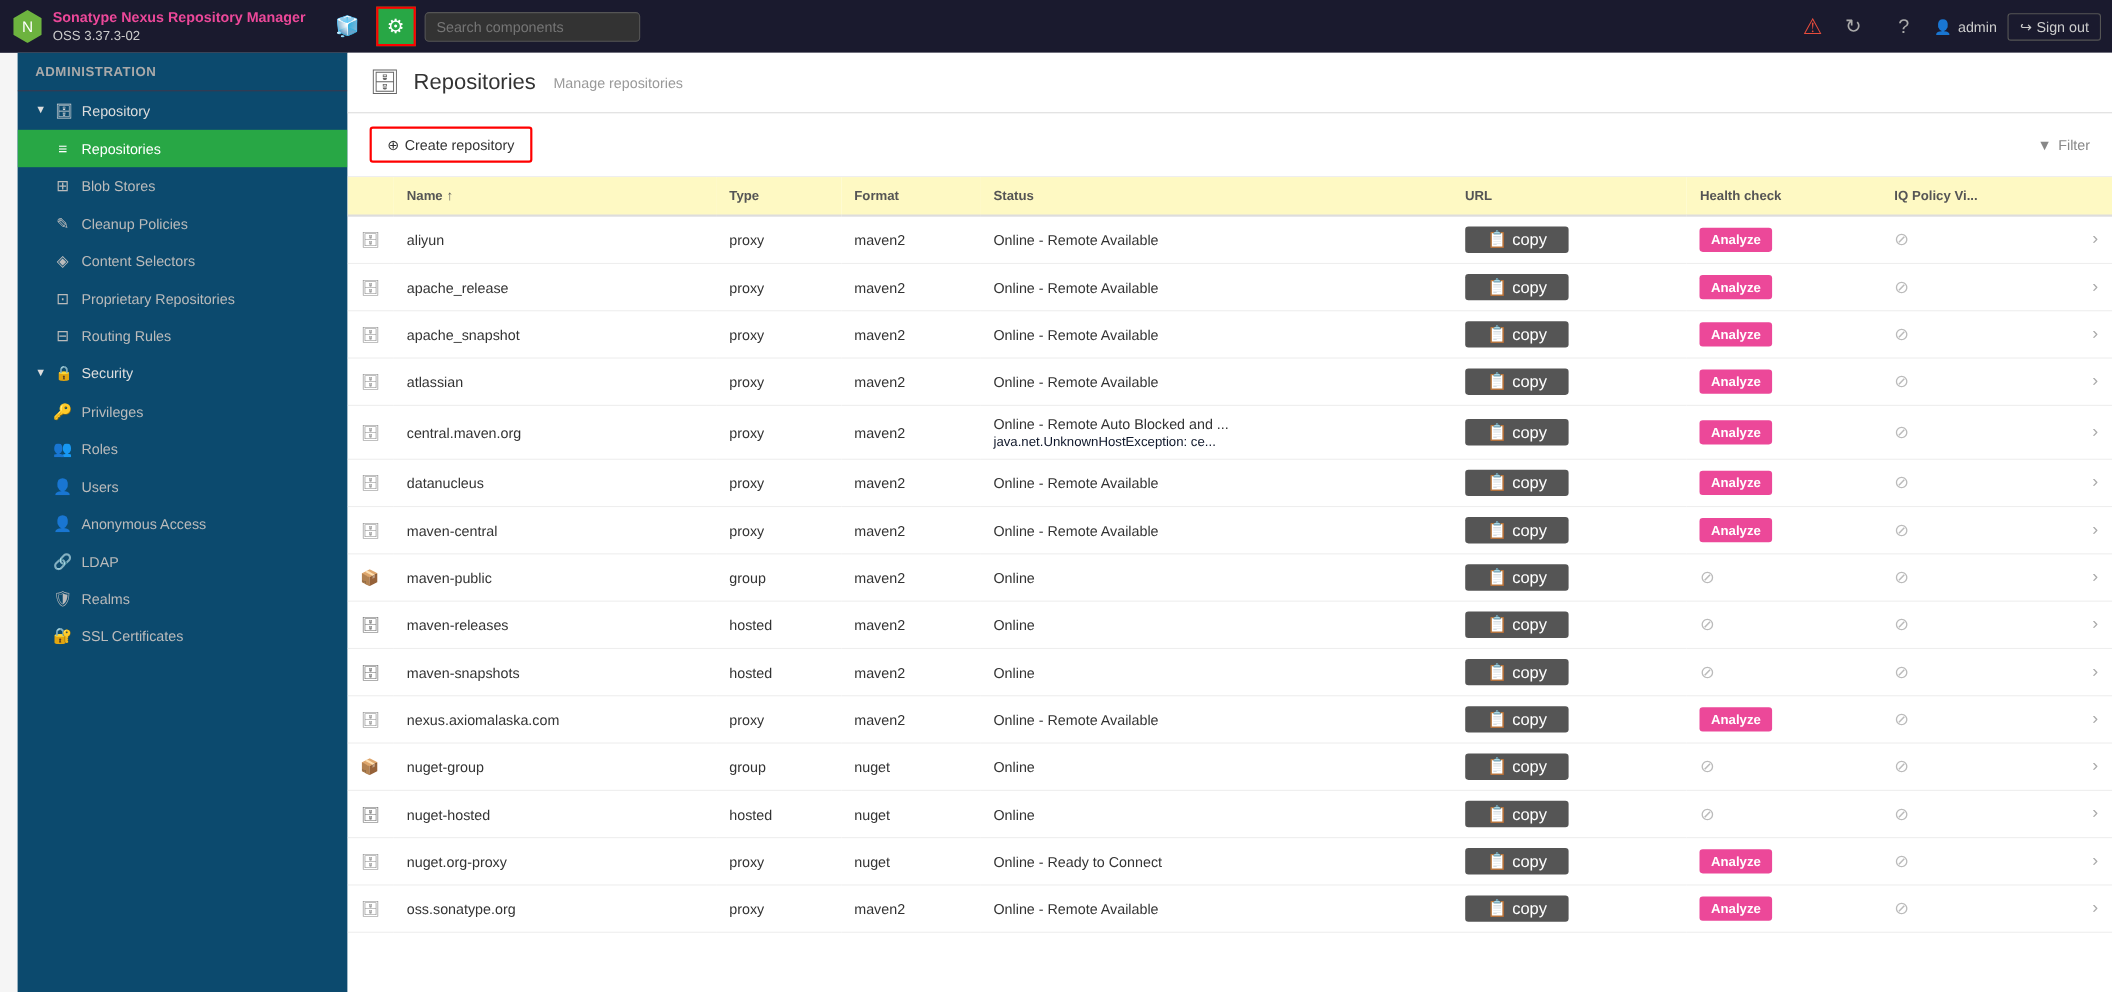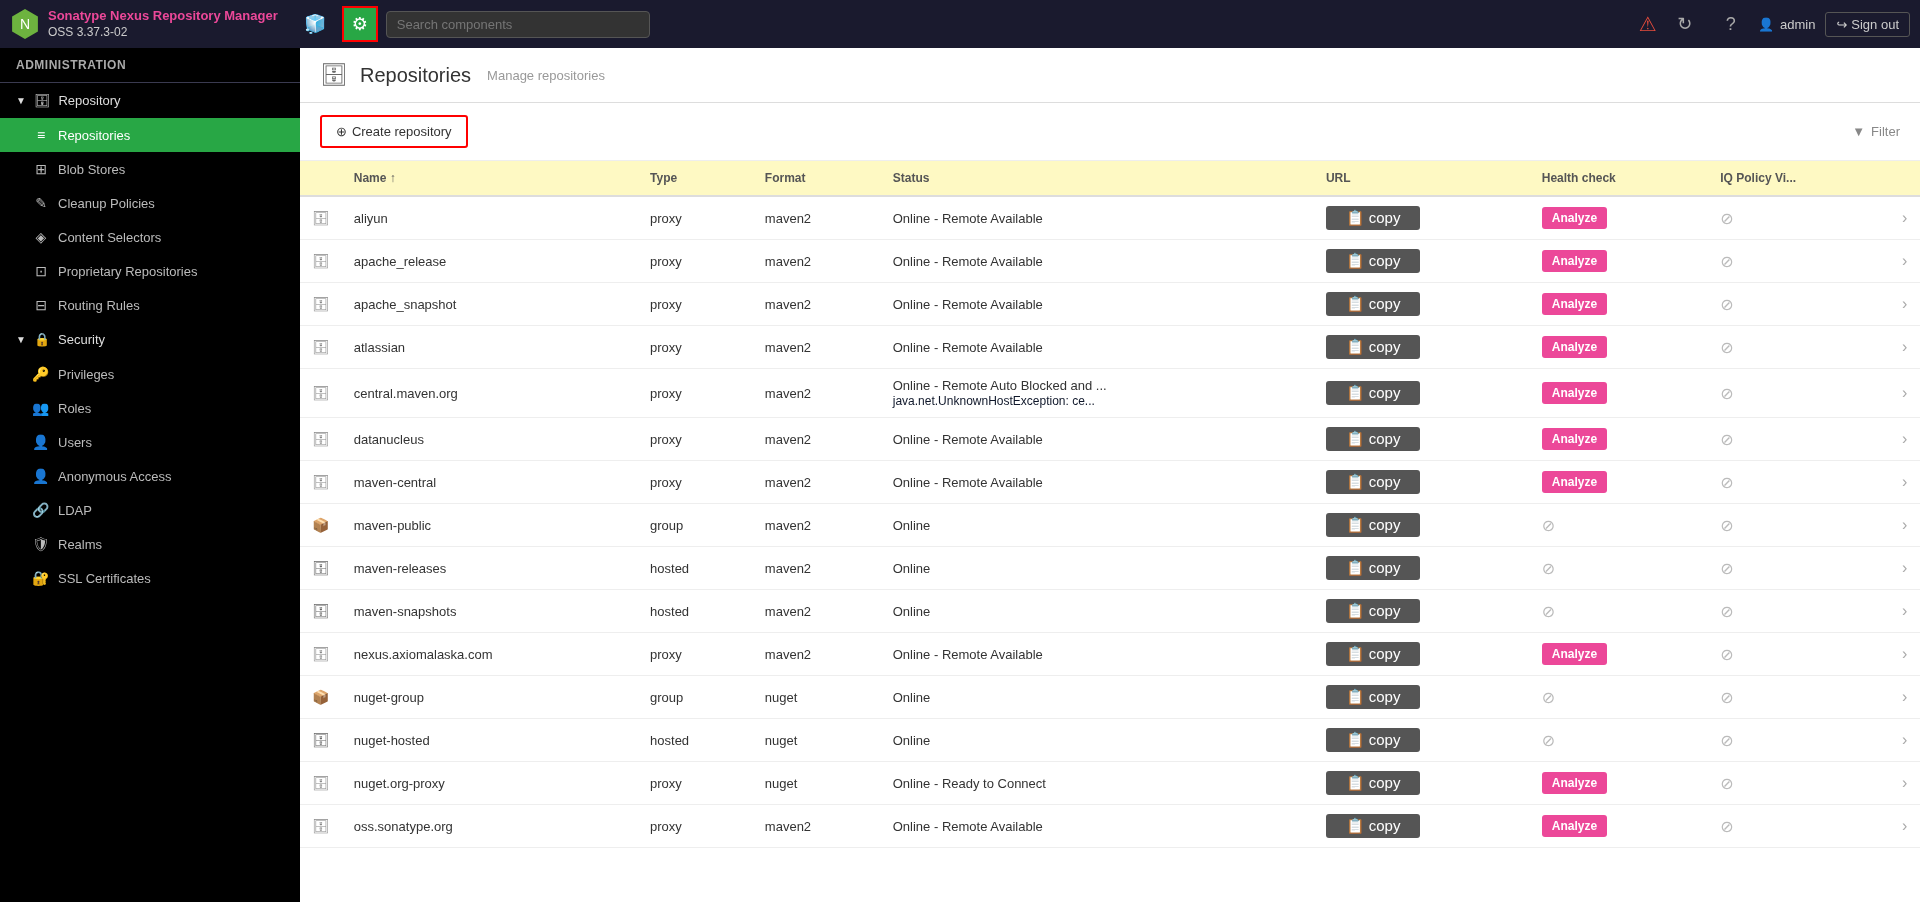--- a/index.html
+++ b/index.html
@@ -45,21 +45,21 @@
       background: #28a745;
       border: 2px solid #ff0000;
       color: #fff;
     }
     .top-nav .search-box {
       background: #333;
       border: 1px solid #555;
       border-radius: 4px;
       color: #ccc;
       padding: 5px 10px;
-      width: 264px;
+      width: 196px;
       font-size: 13px;
     }
     .top-nav .spacer { flex: 1; }
     .top-nav .right-icons {
       display: flex;
       align-items: center;
       gap: 10px;
       color: #ccc;
     }
     .top-nav .alert-icon { color: #e74c3c; font-size: 20px; }
@@ -76,24 +76,25 @@
 
     
     .main-layout {
       display: flex;
       height: calc(100vh - 48px);
     }
 
     
     .sidebar {
       width: 300px;
-      background: #000000;
+      background: #0c4a6e;
       color: #ccc;
       overflow-y: auto;
       flex-shrink: 0;
+      margin-left: 16px;
     }
     .sidebar-admin-header {
       padding: 10px 16px;
       font-size: 12px;
       font-weight: bold;
       color: #aaa;
       text-transform: uppercase;
       letter-spacing: 0.5px;
       border-bottom: 1px solid #3a3a50;
     }

